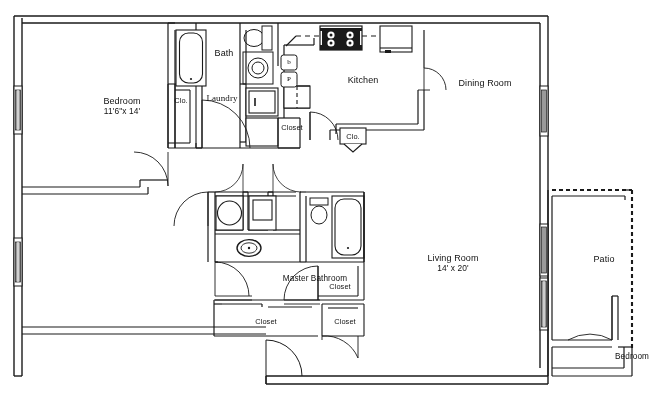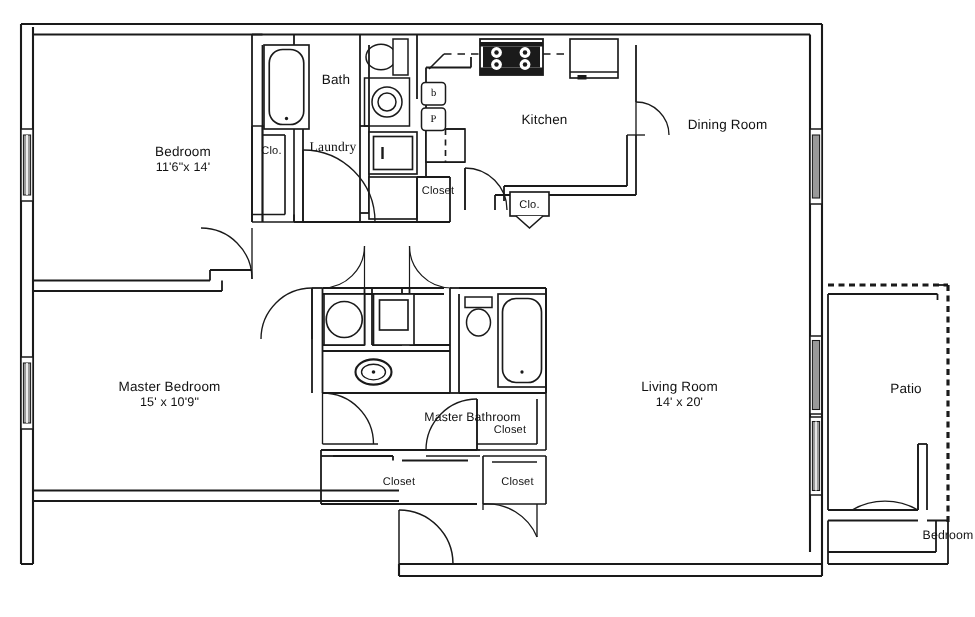--- a/index.html
+++ b/index.html
@@ -416,24 +416,20 @@
   </div>
 
   <div class="rm-label sz-12" style="left:363px;top:80px;">
     <span>Kitchen</span>
   </div>
 
   <div class="rm-label sz-12" style="left:485px;top:83px;text-align:right;">
     <span>Dining Room</span>
   </div>
 
-  <div class="rm-label sz-12" style="left:113px;top:263px;">
-    <span>Master Bedroom</span>
-    <span class="dim">15' x 10'9"</span>
-  </div>
 
   <div class="rm-label sz-11" style="left:271px;top:279px;line-height:1.25;">
     <span>Master Bathroom</span>
   </div>
 
   <div class="rm-label sz-12" style="left:453px;top:263px;">
     <span>Living Room</span>
     <span class="dim">14' x 20'</span>
   </div>
 

